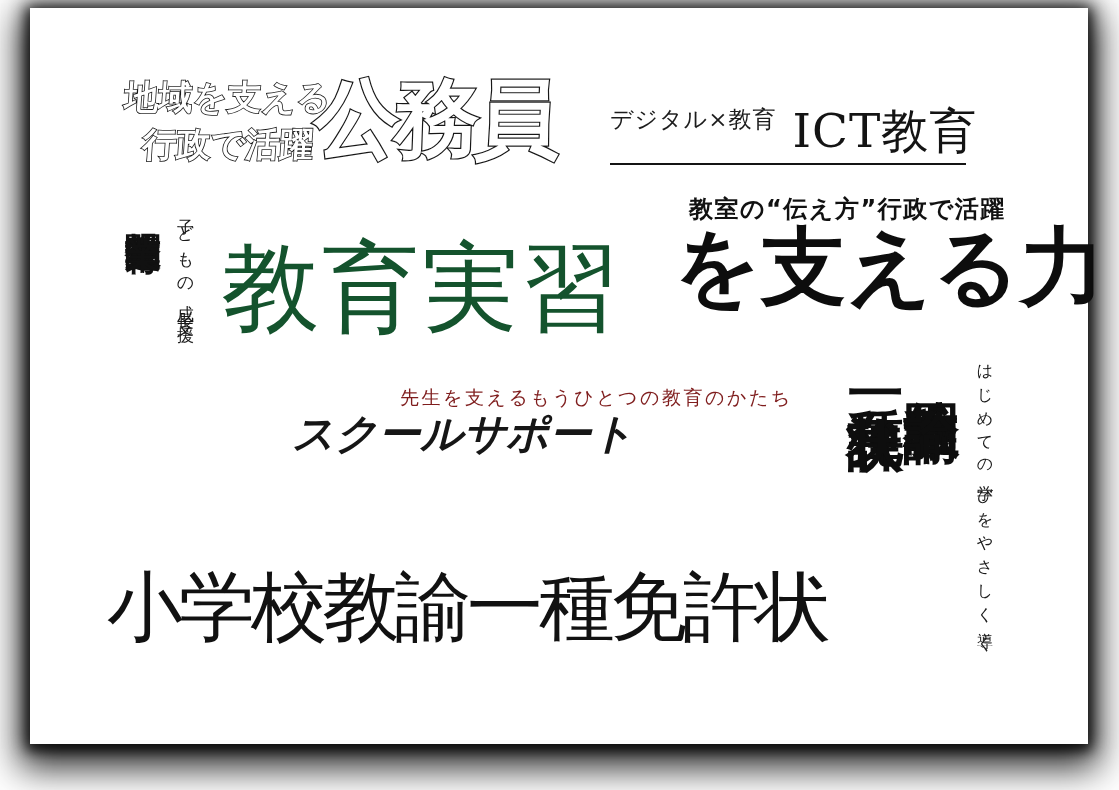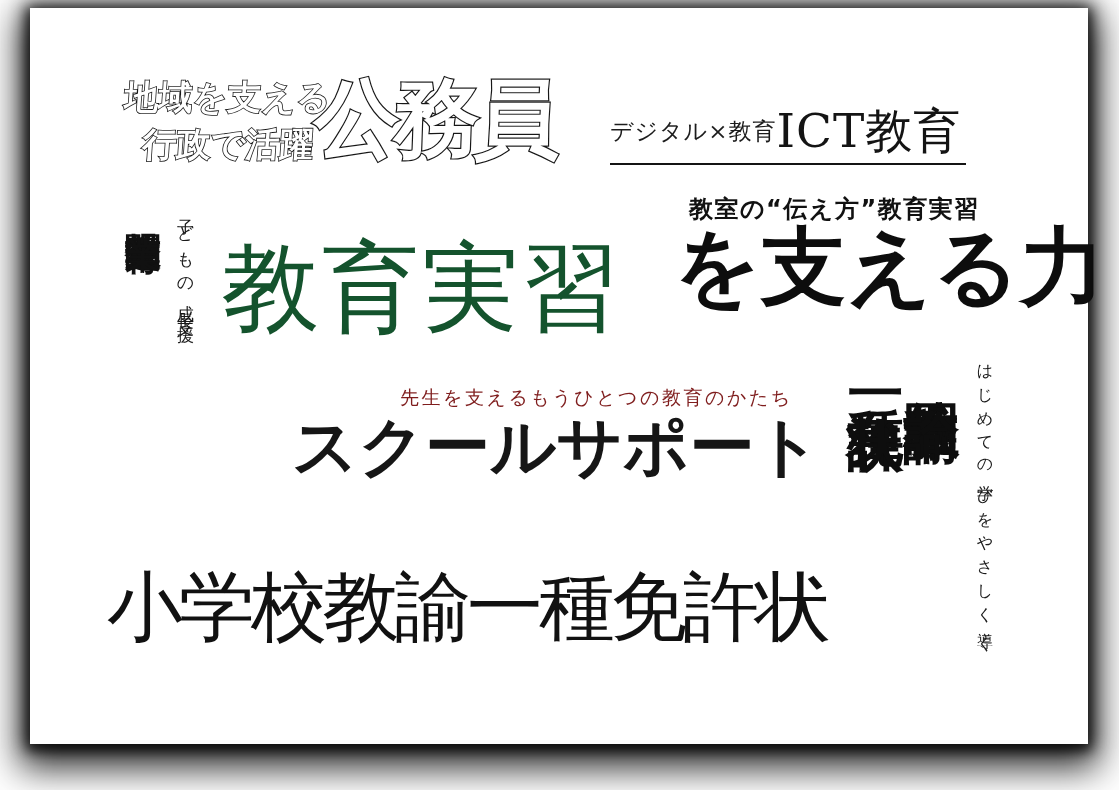--- a/index.html
+++ b/index.html
@@ -31,42 +31,42 @@
   .cs-title {
     left:284px; top:58px;
     font-size:86px; font-weight:700; letter-spacing:-6px; line-height:1.22;
     color:#ffffff; -webkit-text-stroke:2.4px #171717; paint-order:stroke fill;
     transform:skewX(-2deg);
   }
 
   
   .ict-wrap {
     left:580px; top:96px; width:356px;
-    display:flex; align-items:center; gap:0;
+    display:flex; align-items:flex-start; gap:16px;
     border-bottom:2px solid #141414; padding-bottom:5px;
   }
   .ict-tag   { font-size:23px; letter-spacing:1px; color:#1c1c1c; }
   .ict-title { font-size:47px; letter-spacing:1px; color:#141414; line-height:1.15; }
 
   
   .vtext { writing-mode:vertical-rl; text-orientation:upright; }
   .cc-tag   { left:145px; top:198px; font-size:17px; font-weight:500; letter-spacing:7px; color:#1a1a1a; }
   .cc-title { left:88px;  top:196px; font-size:36px; font-weight:800; letter-spacing:0.5px; color:#111; }
 
   
   .tp-tag   { left:202px; top:191px; font-size:26px; letter-spacing:3px; color:#1b1b1b; }
   .tp-title { left:192px; top:226px; font-size:97px; letter-spacing:3px; line-height:1.12; color:#14532d; }
 
   
   .db-tag   { left:659px; top:185px; font-size:24px; font-weight:800; letter-spacing:1.5px; color:#111; }
   .db-title { left:644px; top:212px; font-size:85px; font-weight:900; letter-spacing:0px; line-height:1.1; color:#0d0d0d; }
 
   
   .ss-tag   { left:370px; top:377px; width:392px; text-align:right; font-size:19px; font-weight:500; letter-spacing:2.5px; color:#7f1d1d; }
-  .ss-title { left:262px; top:402px; font-size:65px; font-weight:700; letter-spacing:0px; line-height:1.15; color:#161616; }
+  .ss-title { left:262px; top:402px; font-size:42px; font-weight:700; letter-spacing:0px; line-height:1.15; color:#161616;font-style:italic; }
 
   
   .el-tag   { left:84px; top:510px; font-size:27px; letter-spacing:0.5px; color:#1b1b1b; }
   .el-title { left:77px; top:556px; font-size:76px; letter-spacing:-4px; line-height:1.12; color:#111; }
 
   
   .kg-tag  { left:944px; top:345px; font-size:16px; font-weight:500; letter-spacing:5.5px; color:#1a1a1a; }
   .kg-col1 { left:864px; top:347px; font-size:56px; font-weight:900; letter-spacing:2px; color:#0e0e0e; }
   .kg-col2 { left:808px; top:356px; font-size:56px; font-weight:900; letter-spacing:2px; color:#0e0e0e; }
 </style>
@@ -85,21 +85,21 @@
     <div class="abs ict-wrap">
       <span class="serif ict-tag">デジタル×教育</span>
       <span class="serif ict-title">ICT教育</span>
     </div>
 
     <div class="abs sans vtext cc-tag">子どもの成長支援</div>
     <div class="abs sans vtext cc-title">幼児教育関連企業</div>
 
     <div class="abs serif tp-title">教育実習</div>
 
-    <div class="abs sans db-tag">教室の“伝え方”教育実習</div>
+    <div class="abs sans db-tag">教室の“伝え方”行政で活躍</div>
     <div class="abs sans db-title">を支える力</div>
 
     <div class="abs sans ss-tag">先生を支えるもうひとつの教育のかたち</div>
     <div class="abs sans ss-title">スクールサポート</div>
 
     <div class="abs serif el-title">小学校教諭一種免許状</div>
 
     <div class="abs sans vtext kg-tag">はじめての学びをやさしく導く</div>
     <div class="abs sans vtext kg-col1">幼稚園教諭</div>
     <div class="abs sans vtext kg-col2">一種免許状</div>

